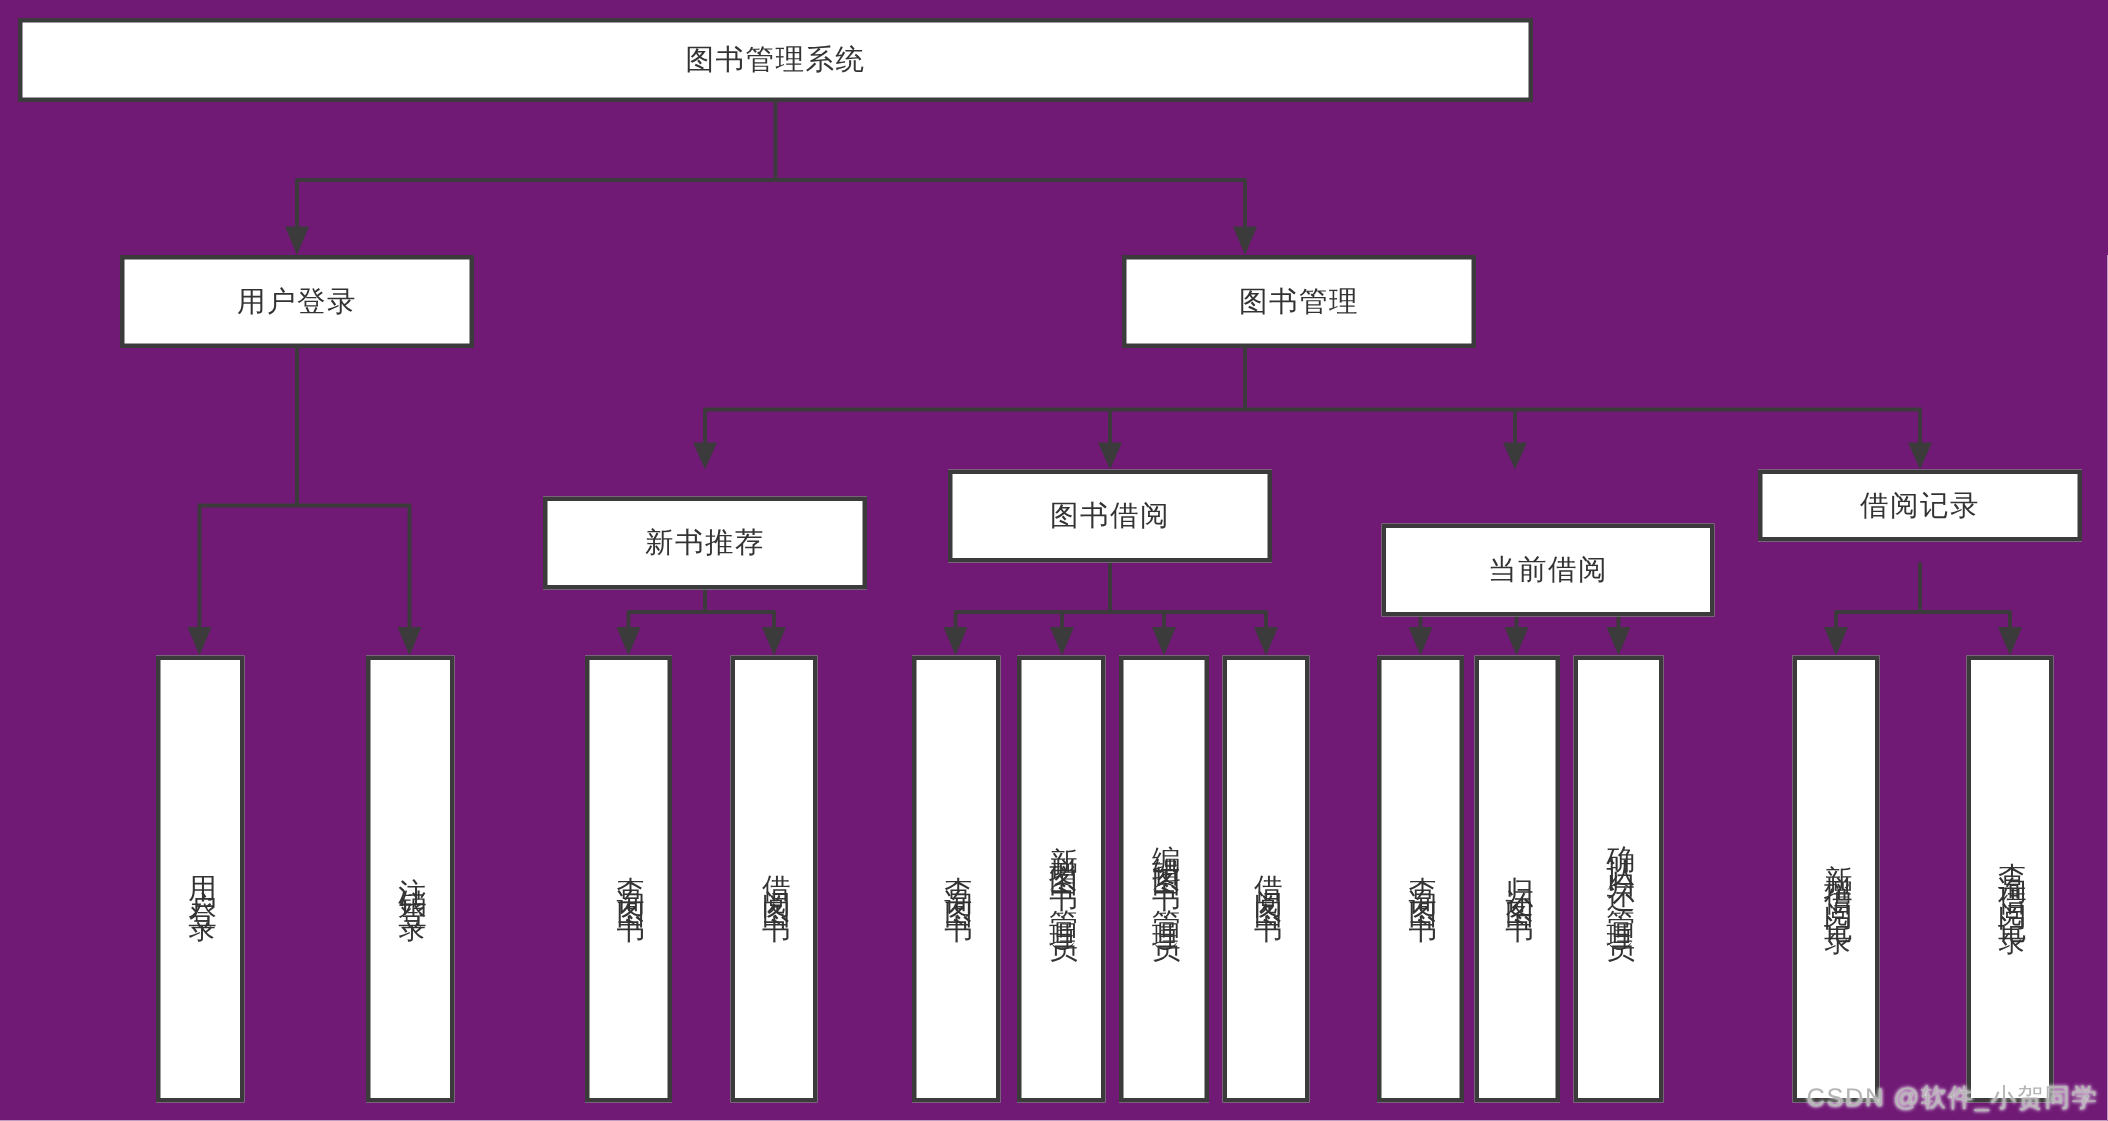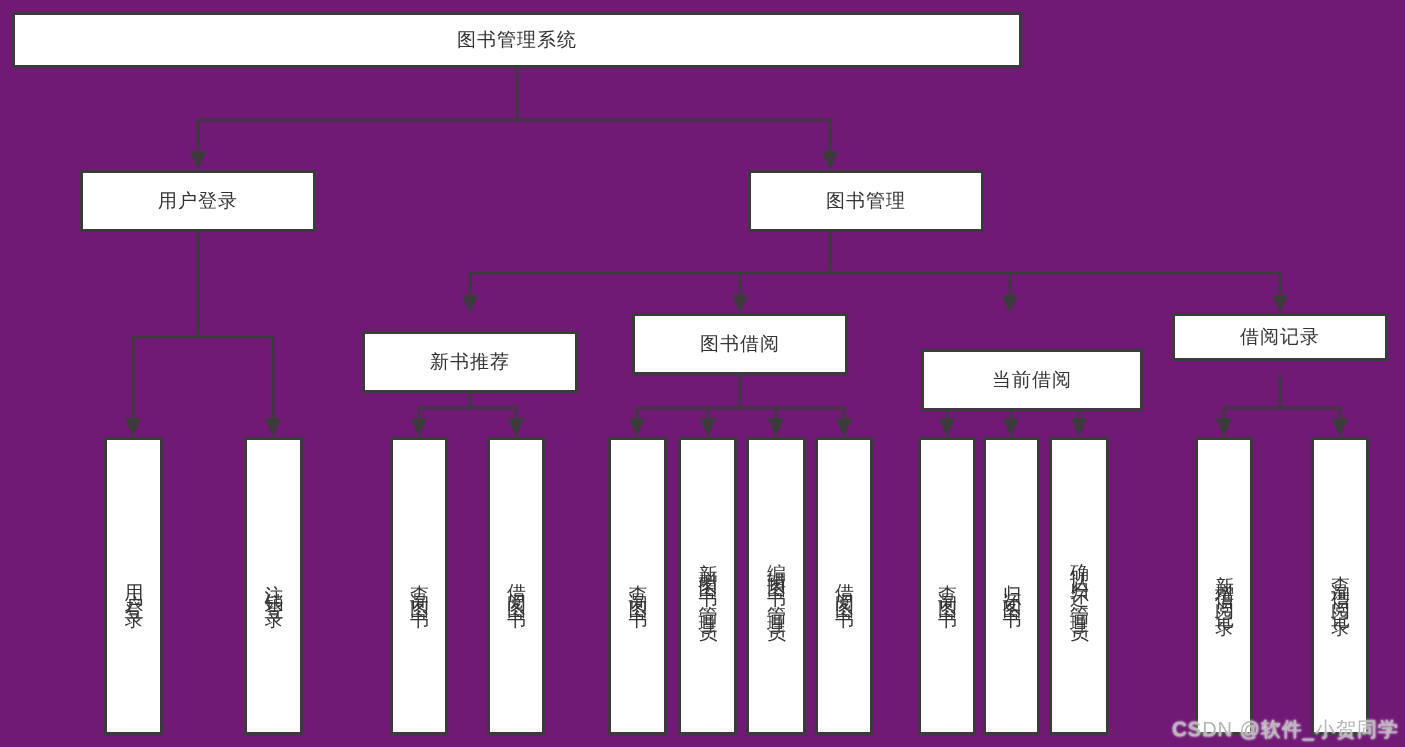--- a/index.html
+++ b/index.html
@@ -36,21 +36,21 @@
   .node.v .vtext{
     writing-mode:vertical-rl;
     text-orientation:mixed;
     letter-spacing:0.45em;
     line-height:1.1;
     white-space:nowrap;
   }
   .watermark{
     position:absolute;
     right:6px;bottom:4px;
-    font-size:20px;
+    font-size:17px;
     color:var(--wm-color);
     letter-spacing:1px;
     text-shadow:0 0 3px #ffffff,0 0 2px #ffffff;
     pointer-events:none;
   }
 </style>
 </head>
 <body>
 
 <div id="stage">

